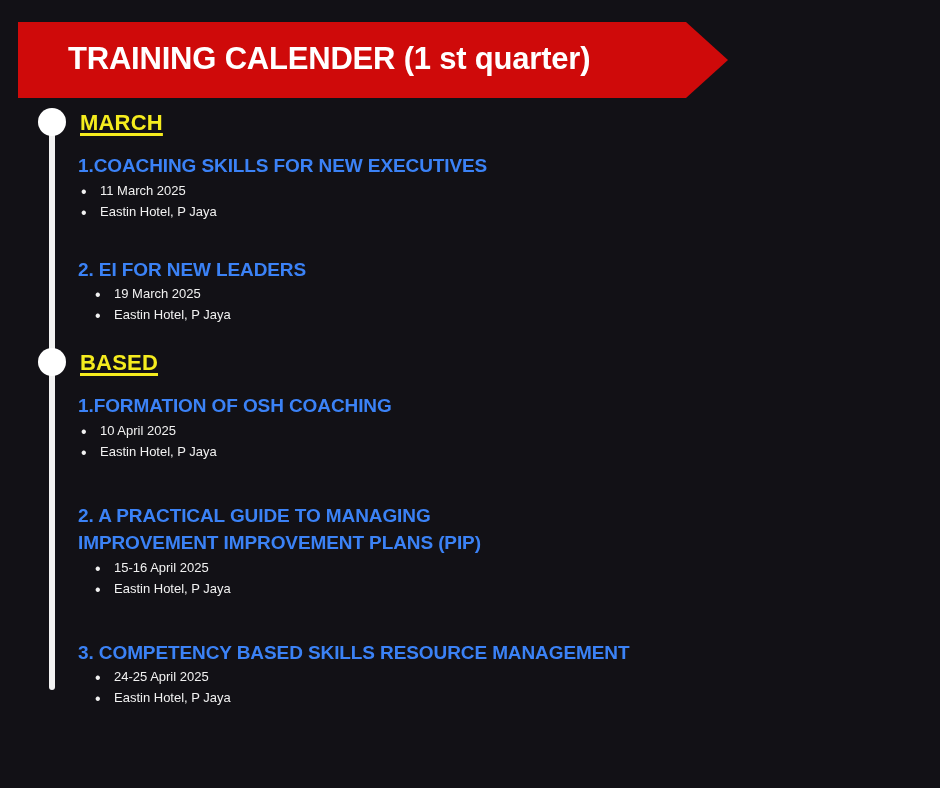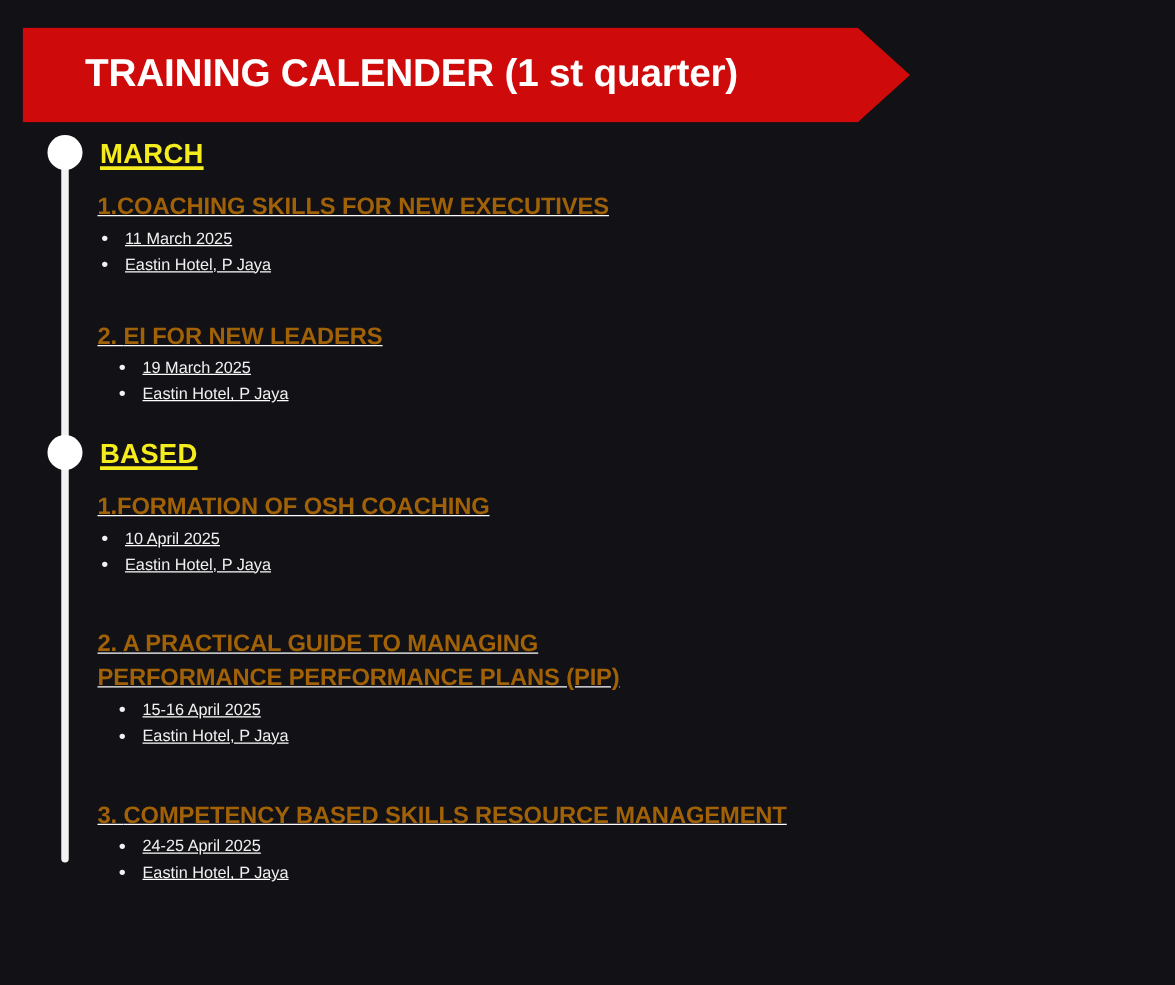--- a/index.html
+++ b/index.html
@@ -69,21 +69,21 @@
 
   
   .content {
     position: absolute;
     left: 0;
     top: 0;
     width: 940px;
     height: 788px;
   }
 
-  .month-block { position: absolute; left: 0; width: 772px; text-decoration: underline; }
+  .month-block { position: absolute; left: 0; width: 772px; }
   .month-block.march { top: 110px; }
   .month-block.april { top: 350px; }
 
   .month-label {
     margin: 0 0 0 80px;
     font-size: 22px;
     font-weight: 700;
     color: #f5ec1e;
     text-decoration: underline;
     text-underline-offset: 3px;
@@ -91,21 +91,21 @@
     display: inline-block;
     letter-spacing: 0.2px;
   }
 
   .event {
     position: relative;
   }
   .event-title {
     font-size: 19px;
     font-weight: 700;
-    color: #a16207;
+    color: #3b82f6;
     letter-spacing: -0.1px;
     line-height: 1.45;
     white-space: pre-line;
   }
   .event-title .num {
     font-weight: 700;
   }
   .detail-line {
     font-size: 13px;
     font-weight: 400;
@@ -180,21 +180,21 @@
       <div class="details">
         <div class="detail-line">10 April 2025</div>
         <div class="detail-line">Eastin Hotel, P Jaya</div>
       </div>
     </div>
 
     <div class="spacer-md"></div>
 
     <div class="event ev-b">
       <div class="event-title"><span class="num">2.</span> <span>A PRACTICAL GUIDE TO MANAGING
-PERFORMANCE PERFORMANCE PLANS (PIP)</span></div>
+IMPROVEMENT IMPROVEMENT PLANS (PIP)</span></div>
       <div class="details">
         <div class="detail-line">15-16 April 2025</div>
         <div class="detail-line">Eastin Hotel, P Jaya</div>
       </div>
     </div>
 
     <div class="spacer-md"></div>
 
     <div class="event ev-b">
       <div class="event-title"><span class="num">3.</span> <span>COMPETENCY BASED SKILLS RESOURCE MANAGEMENT</span></div>

